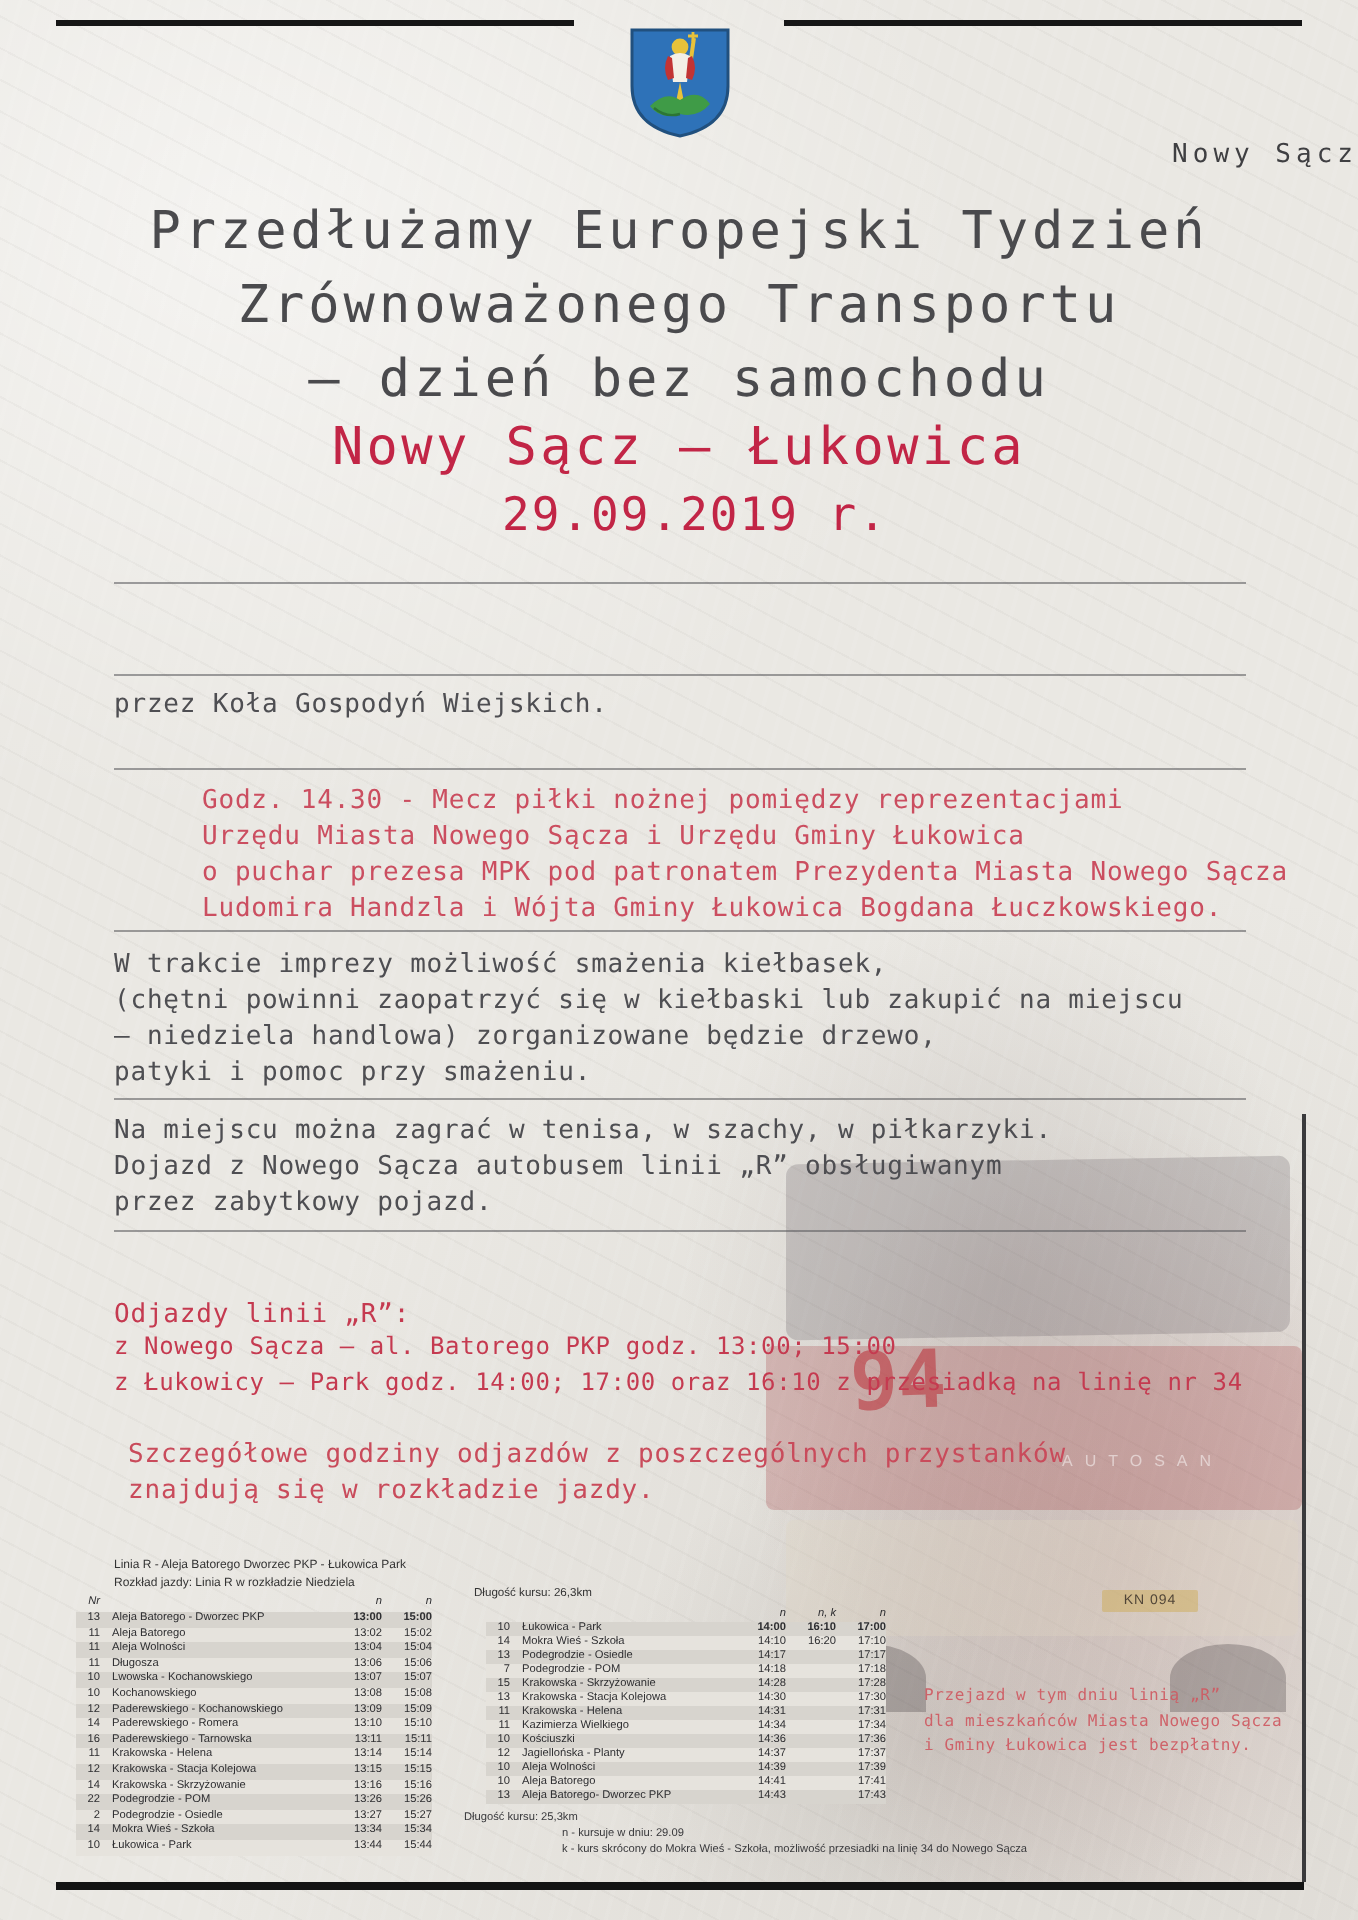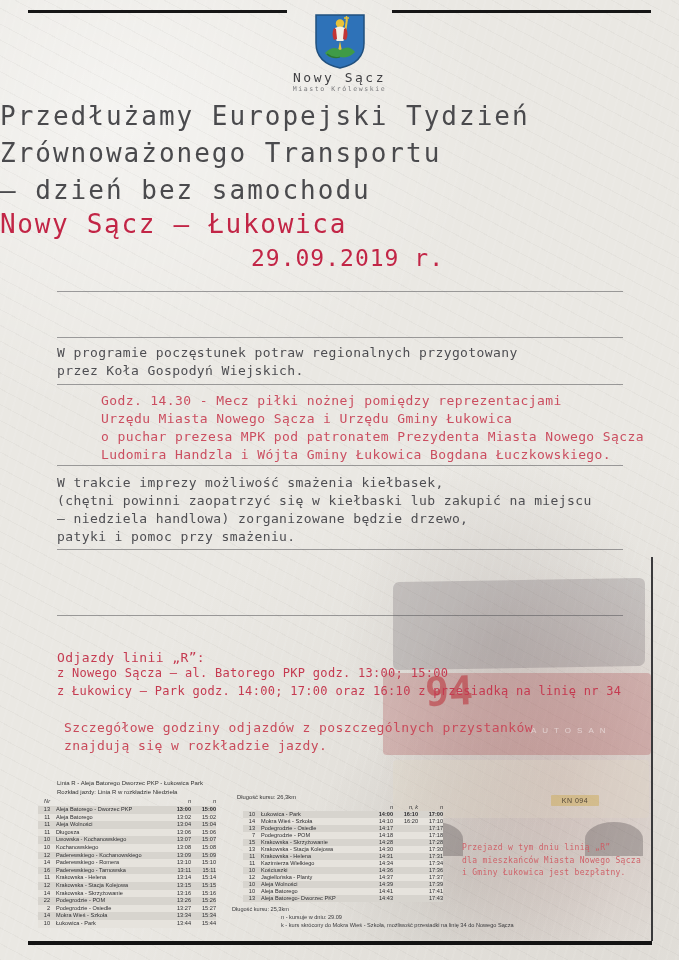--- a/index.html
+++ b/index.html
@@ -21,26 +21,26 @@
 
   
   .rule{background:#161616;height:3px;top:10px;}
   .rule-left{left:28px;width:259px;}
   .rule-right{left:392px;width:259px;}
   .bottom-rule{left:28px;top:941px;width:624px;height:4px;background:#131313;}
   .right-rule{left:651px;top:557px;width:2px;height:384px;background:#3a3a3c;}
 
   
   .crest{left:314px;top:13px;width:52px;height:57px;}
-  .city-name{left:0;right:0;top:70px;text-align:center;font-size:13px;letter-spacing:2.5px;color:#3f3f42;}
+  .city-name{left:0;right:0;top:70px;text-align:right;font-size:13px;letter-spacing:2.5px;color:#3f3f42;}
   .city-sub{left:0;right:0;top:85px;text-align:center;font-size:6.5px;letter-spacing:1.6px;color:#7b7b7e;}
 
   
-  .title{left:0;right:0;top:98px;text-align:left;font-size:26px;letter-spacing:2px;line-height:37px;color:#4a4a4d;}
-  .event-route{left:0;right:0;top:209px;text-align:left;font-size:26px;letter-spacing:1.7px;color:#c22546;}
+  .title{left:0;right:0;top:98px;text-align:center;font-size:26px;letter-spacing:2px;line-height:37px;color:#4a4a4d;}
+  .event-route{left:0;right:0;top:209px;text-align:center;font-size:26px;letter-spacing:1.7px;color:#c22546;}
   .event-date{left:0;right:0;top:245px;text-align:center;font-size:23px;letter-spacing:1px;color:#c22546;padding-left:16px;}
 
   
   .para{left:57px;width:580px;font-size:13px;letter-spacing:.4px;line-height:18px;color:#4e4e52;}
   .red{color:#cb4e60;margin-left:44px;}
   .sep{left:57px;width:566px;height:1px;background:#55555a;opacity:.55;}
   .dep-head{left:57px;font-size:13px;letter-spacing:.4px;color:#c53a50;}
   .dep-lines{left:57px;width:610px;font-size:12px;letter-spacing:.3px;line-height:18px;color:#c53a50;}
   .details{left:64px;width:580px;font-size:13px;letter-spacing:.4px;line-height:18px;color:#c94b5b;}
 
@@ -109,55 +109,58 @@
       <path d="M30,5 h5 M32.5,3 v5" stroke="#e8c23a" stroke-width="1.4"></path>
       <path d="M21,15 q5,-3 10,0 l-1.5,13 l-7,0 z" fill="#f3efe6"></path>
       <path d="M20,15 q-3,6 0,12 l3,-1 l-1,-10 z" fill="#c23434"></path>
       <path d="M32,15 q3,6 0,12 l-3,-1 l1,-10 z" fill="#c23434"></path>
       <path d="M26,28 l2,10 l-4,0 z" fill="#e8c23a"></path>
       <path d="M11,40 q8,-8 15,-3 q9,-6 15,2 q-6,7 -15,5 q-10,3 -15,-4 z" fill="#3f9b47"></path>
       <path d="M13,41 q6,5 13,3" stroke="#2c7534" stroke-width="1.2" fill="none"></path>
     </svg>
   </div>
   <div class="abs city-name z1">Nowy Sącz</div>
-  <div class="abs city-sub z1">Miasto Królewskie</div>
 
   <div class="abs title z1">
       <div>Przedłużamy Europejski Tydzień</div>
       <div>Zrównoważonego Transportu</div>
       <div>– dzień bez samochodu</div>
     </div>
   <div class="abs event-route z1">Nowy Sącz – Łukowica</div>
   <div class="abs event-date z1">29.09.2019 r.</div>
 
   <div class="abs sep z1" style="top:291px"></div>
 
   <div class="abs sep z1" style="top:337px"></div>
   <div class="abs para z1" style="top:344px">
-      <div>W programie poczęstunek potraw regionalnych przygotowany</div>
       <div>przez Koła Gospodyń Wiejskich.</div>
     </div>
 
   <div class="abs sep z1" style="top:384px"></div>
   <div class="abs para red z1" style="top:392px">
       <div>Godz. 14.30 - Mecz piłki nożnej pomiędzy reprezentacjami</div>
       <div>Urzędu Miasta Nowego Sącza i Urzędu Gminy Łukowica</div>
       <div>o puchar prezesa MPK pod patronatem Prezydenta Miasta Nowego Sącza</div>
       <div>Ludomira Handzla i Wójta Gminy Łukowica Bogdana Łuczkowskiego.</div>
     </div>
 
   <div class="abs sep z1" style="top:465px"></div>
   <div class="abs para z1" style="top:474px">
       <div>W trakcie imprezy możliwość smażenia kiełbasek,</div>
       <div>(chętni powinni zaopatrzyć się w kiełbaski lub zakupić na miejscu</div>
       <div>– niedziela handlowa) zorganizowane będzie drzewo,</div>
       <div>patyki i pomoc przy smażeniu.</div>
     </div>
 
   <div class="abs sep z1" style="top:549px"></div>
+  <div class="abs para z1" style="top:557px">
+      <div>Na miejscu można zagrać w tenisa, w szachy,  w piłkarzyki.</div>
+      <div>Dojazd z Nowego Sącza autobusem linii „R” obsługiwanym</div>
+      <div>przez zabytkowy pojazd.</div>
+    </div>
 
   <div class="abs sep z1" style="top:615px"></div>
   <div class="abs dep-head z1" style="top:650px">Odjazdy linii „R”:</div>
   <div class="abs dep-lines z1" style="top:664px">
       <div>z Nowego Sącza – al. Batorego PKP godz. 13:00; 15:00</div>
       <div>z Łukowicy – Park godz. 14:00; 17:00 oraz 16:10 z przesiadką na linię nr 34</div>
     </div>
   <div class="abs details z1" style="top:719px">
       <div>Szczegółowe godziny odjazdów z poszczególnych przystanków</div>
       <div>znajdują się w rozkładzie jazdy.</div>

